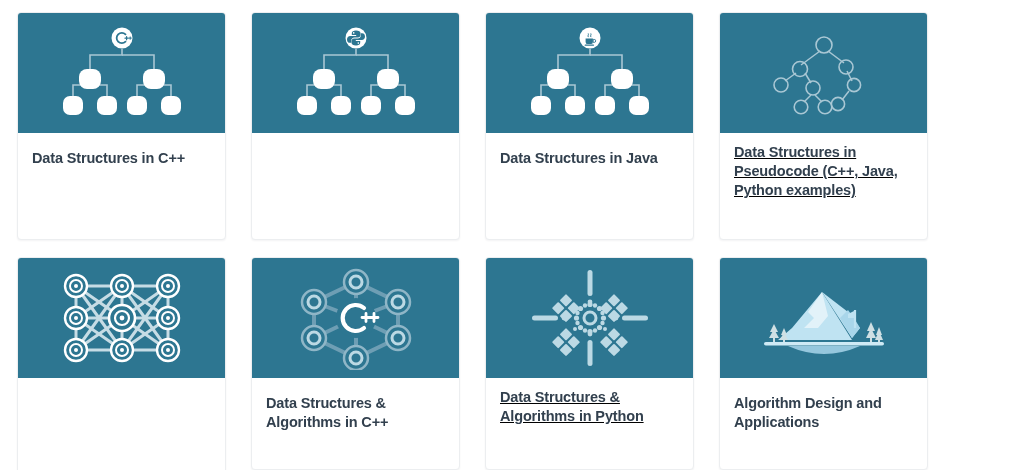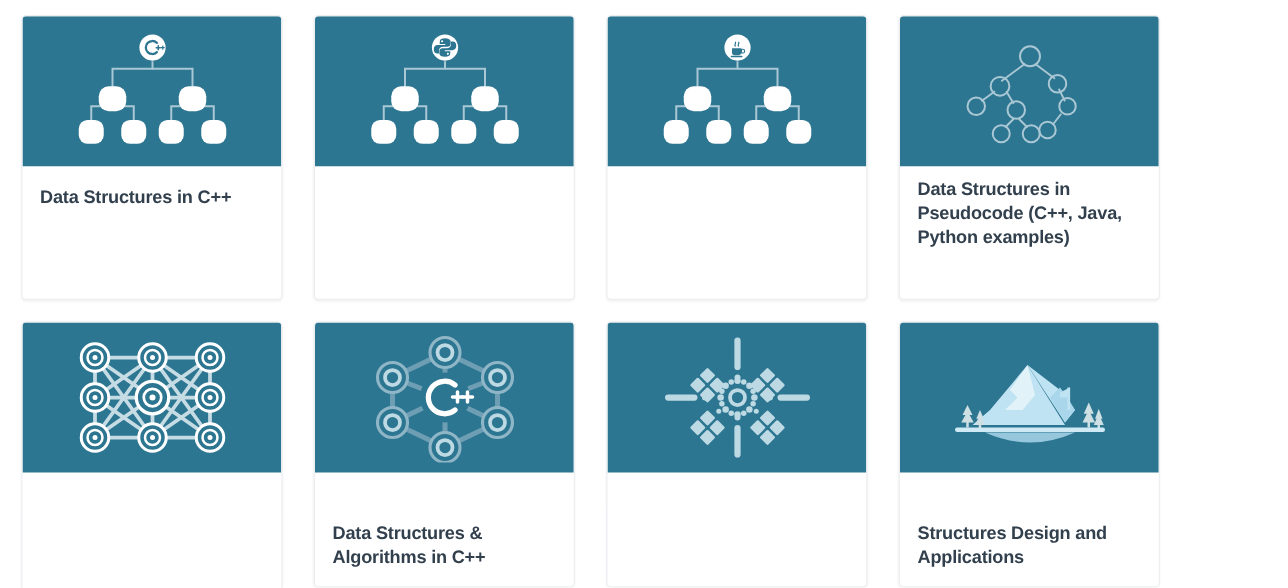--- a/index.html
+++ b/index.html
@@ -35,39 +35,39 @@
     box-shadow: 0 1px 2px rgba(16,24,40,0.05);
     box-sizing: border-box;
     overflow: hidden;
     display: flex;
     flex-direction: column;
     cursor: pointer;
   }
 
   
   .card.r1 { height: 228px; }
-  .card.r2 { height: 213px; gap: 24px; }
+  .card.r2 { height: 213px; }
 
   .thumb {
     width: 100%;
     height: 120px;
     background: #2d7691;
     display: flex;
     align-items: center;
     justify-content: center;
     flex: 0 0 auto;
   }
   .thumb svg { display: block; }
 
   .card-body {
     flex: 1 1 auto;
     padding: 16px 14px 10px 14px;
     box-sizing: border-box;
   }
-  .card.tall-title .card-body { padding-top: 10px; }
+  .card.tall-title .card-body { padding-top: 10px; text-decoration: underline; }
 
   .card-title {
     margin: 0;
     font-size: 14.5px;
     line-height: 1.32;
     font-weight: 700;
     color: #32404e;
     letter-spacing: -0.15px;
     font-family: "Liberation Sans", sans-serif;
   }
@@ -155,20 +155,23 @@
           <rect x="80" y="73" width="20" height="19" rx="7" fill="#ffffff"></rect>
           <rect x="114" y="73" width="20" height="19" rx="7" fill="#ffffff"></rect>
           <circle cx="75" cy="15" r="10.5" fill="#ffffff"></circle>
           <g fill="#2d7691">
             <path d="M70.6 15.6h7.3v3.3a2.2 2.2 0 0 1-2.2 2.2h-2.9a2.2 2.2 0 0 1-2.2-2.2z"></path>
             <path d="M78.2 16.4h1a1.5 1.5 0 0 1 0 3h-1z" fill="none" stroke="#2d7691" stroke-width="0.9"></path>
             <path d="M73.2 13.8c-1-1.2.8-1.8.2-3M75.8 13.8c-1-1.2.8-1.8.2-3" stroke="#2d7691" stroke-width="1" fill="none" stroke-linecap="round"></path>
             <rect x="69.6" y="21.6" width="9.4" height="1.1" rx="0.55"></rect>
           </g>
         </svg>
+      </div>
+      <div class="card-body">
+        <p class="card-title">Data Structures in Java</p>
       </div>
     </div>
 
     <div class="card r1 plain tall-title">
       <div class="thumb">
         <svg width="150" height="100" viewBox="0 0 150 100">
           <g stroke="#a9c7d4" stroke-width="1.5" fill="none">
             <path d="M71 28 L52 42"></path>
             <path d="M79 28 L95 40"></path>
             <path d="M47 50 L36 58"></path>
@@ -362,20 +365,23 @@
               <circle cx="88.5" cy="47" r="2.2"></circle>
             <circle cx="88.5" cy="57" r="2.2"></circle>
               <circle cx="81" cy="64.5" r="2.2"></circle>
             <circle cx="71" cy="64.5" r="2.2"></circle>
               <circle cx="63.5" cy="57" r="2.2"></circle>
             <circle cx="63.5" cy="47" r="2.2"></circle>
               <circle cx="71" cy="39.5" r="2.2"></circle>
           </g>
         </svg>
       </div>
+      <div class="card-body">
+        <p class="card-title">Data Structures &amp; Algorithms in Python</p>
+      </div>
     </div>
 
     <div class="card r2">
       <div class="thumb">
         <svg width="152" height="104" viewBox="0 0 152 104">
           <g>
             <path d="M74 26 L104 72 L112 62 L100 46 Z" fill="#bfe3f2"></path>
             <path d="M74 26 L44 62 L30 74 L104 74 Z" fill="#bfe3f2"></path>
             <path d="M74 26 L60 46 L66 52 L56 62 L70 62 L80 50 Z" fill="#ffffff" opacity="0.55"></path>
             <path d="M92 52 L100 44 L106 52 L112 62 L104 72 Z" fill="#a9d6ea"></path>
@@ -396,18 +402,18 @@
             <path d="M131 65 L135 74 L127 74 Z"></path>
             <rect x="130" y="72" width="2" height="5"></rect>
           </g>
           <g>
             <rect x="16" y="76" width="120" height="3.6" rx="1.8" fill="#cfeaf5"></rect>
             <path d="M40 80 Q76 96 112 80 Z" fill="#a9d6ea" opacity="0.85"></path>
           </g>
         </svg>
       </div>
       <div class="card-body">
-        <p class="card-title">Structures Design and Applications</p>
+        <p class="card-title">Algorithm Design and Applications</p>
       </div>
     </div>
 
   </div>
 </div>
 
 </body></html>

